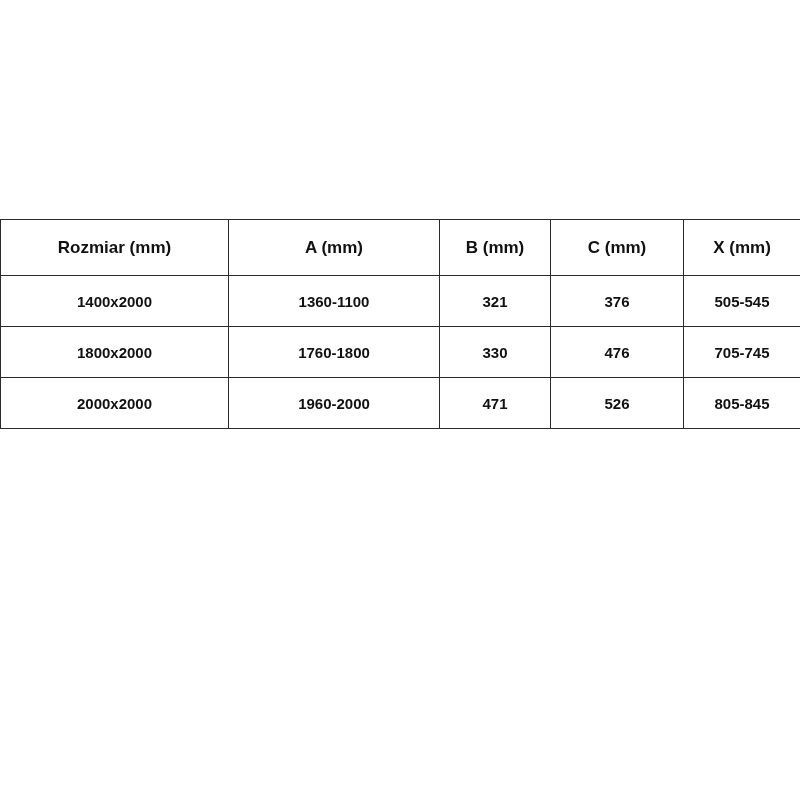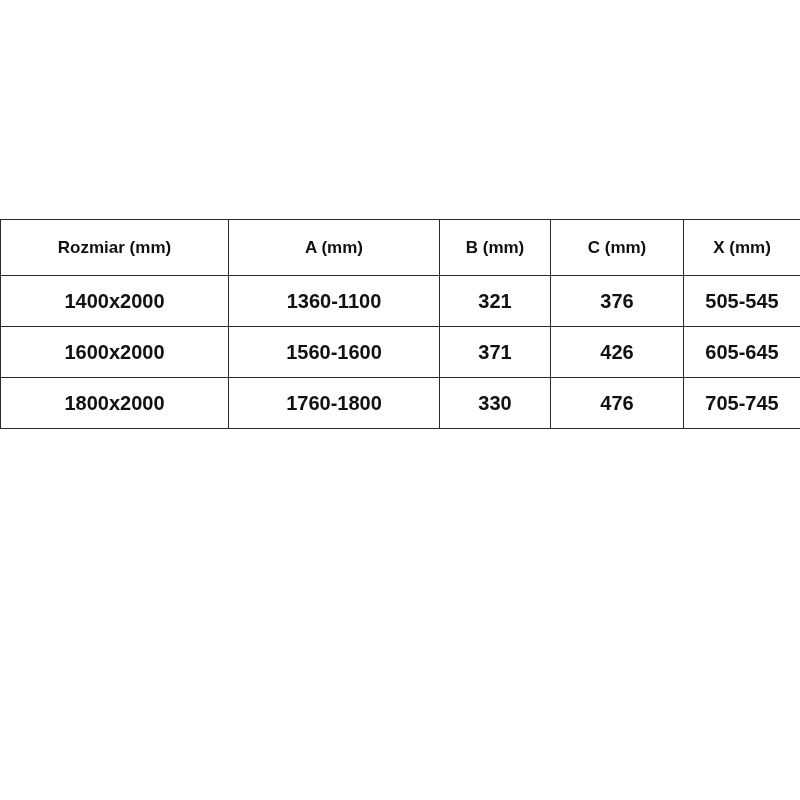--- a/index.html
+++ b/index.html
@@ -25,21 +25,21 @@
     border-collapse: collapse;
     width: 800px;
     table-layout: fixed;
   }
   table.spec-table td,
   table.spec-table th {
     border: 1px solid #2b2b2b;
     text-align: center;
     vertical-align: middle;
     font-weight: bold;
-    font-size: 20px;
+    font-size: 15px;
     color: #111111;
     padding: 0;
     height: 51px;
     box-sizing: border-box;
   }
   table.spec-table thead th {
     height: 56px;
     font-size: 17px;
   }
   
@@ -76,28 +76,28 @@
     </thead>
     <tbody>
       <tr>
         <td>1400x2000</td>
         <td>1360-1100</td>
         <td>321</td>
         <td>376</td>
         <td>505-545</td>
       </tr>
       <tr>
-        <td>1600x2000</td>
-        <td>1560-1600</td>
-        <td>371</td>
-        <td>426</td>
-        <td>605-645</td>
-      </tr>
-      <tr>
         <td>1800x2000</td>
         <td>1760-1800</td>
         <td>330</td>
         <td>476</td>
         <td>705-745</td>
       </tr>
+      <tr>
+        <td>2000x2000</td>
+        <td>1960-2000</td>
+        <td>471</td>
+        <td>526</td>
+        <td>805-845</td>
+      </tr>
     </tbody>
   </table>
 </div>
 
 </body></html>

